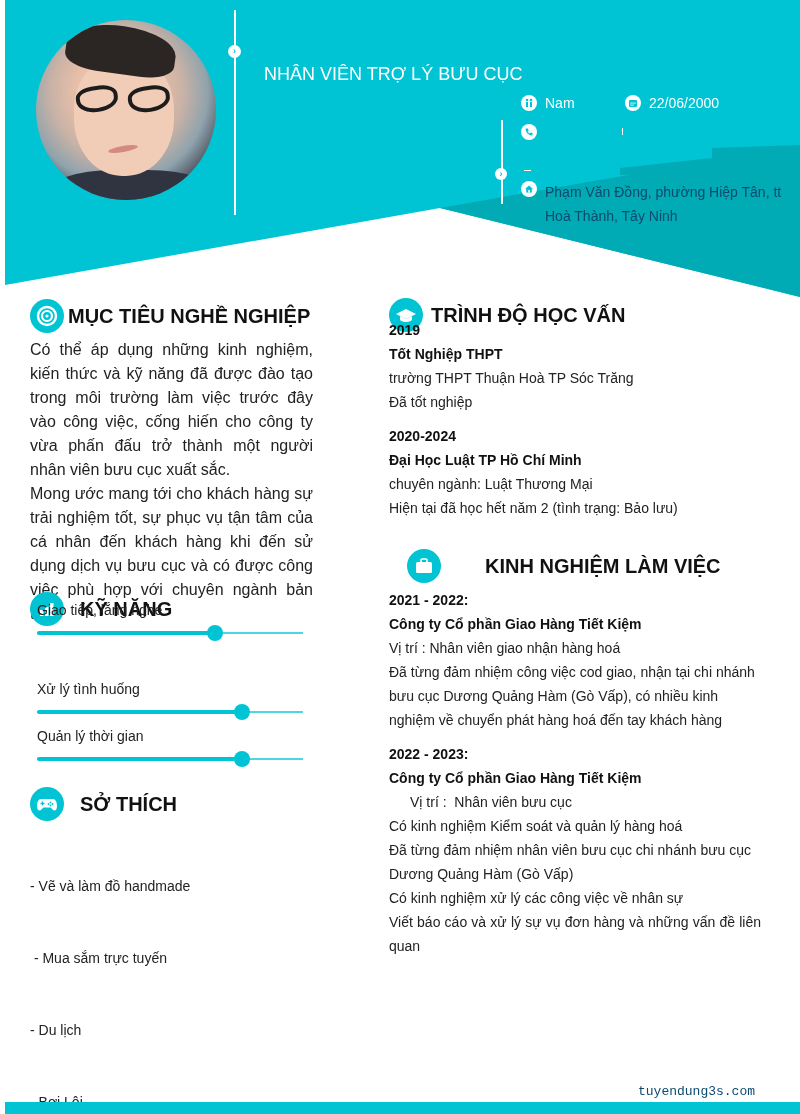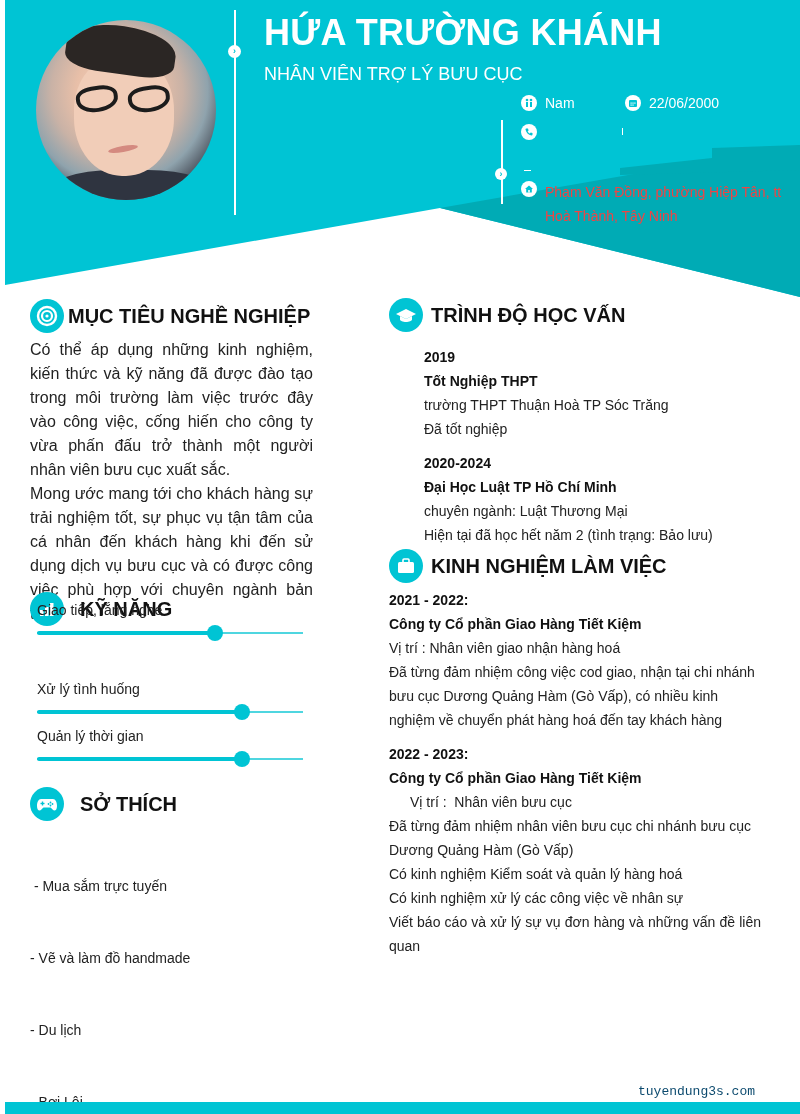--- a/index.html
+++ b/index.html
@@ -36,21 +36,21 @@
     .job-title {
       position: absolute; left: 264px; top: 64px; color: #ffffff;
       font-size: 18px; font-weight: normal;
     }
 
     .info { position: absolute; color: #ffffff; font-size: 14px; display: flex; align-items: center; }
     .info .ic {
       width: 16px; height: 16px; border-radius: 50%; background: #ffffff; color: #00c4d4;
       display: inline-flex; align-items: center; justify-content: center; font-size: 10px; margin-right: 8px; flex: none;
     }
-    .addr { position: absolute; left: 545px; top: 180px; width: 240px; color: #ef4444; font-size: 14px; line-height: 24px; }
+    .addr { position: absolute; left: 545px; top: 180px; width: 240px; color: #0c4a6e; font-size: 14px; line-height: 24px; }
 
     
     .sec-head { position: absolute; display: flex; align-items: center; }
     .sec-icon {
       width: 34px; height: 34px; border-radius: 50%; background: #00c4d4;
       display: flex; align-items: center; justify-content: center; flex: none;
     }
     .sec-title { font-size: 20px; font-weight: bold; color: #111; margin-left: 12px; }
     .sec-title.tight { margin-left: 8px; }
 
@@ -91,21 +91,20 @@
     <div class="face"></div>
     <div class="hair"></div>
     <div class="glass l"></div>
     <div class="glass r"></div>
     <div class="mouth"></div>
   </div>
 
   <div class="timeline-line" style="left:234px; top:10px; height:205px;"></div>
   <div class="timeline-dot" style="left:228px; top:45px;">›</div>
 
-  <div class="name">HỨA TRƯỜNG KHÁNH</div>
   <div class="job-title">NHÂN VIÊN TRỢ LÝ BƯU CỤC</div>
 
   <div class="timeline-line" style="left:501px; top:120px; height:84px; width:1.5px;"></div>
   <div class="timeline-dot" style="left:495px; top:168px; width:12px; height:12px; line-height:12px;">›</div>
 
   <div class="info" style="left:521px; top:95px;">
     <span class="ic">
       <svg width="10" height="10" viewBox="0 0 10 10">
           <circle cx="3" cy="2" r="1.3" fill="#00c4d4"></circle>
           <circle cx="7" cy="2" r="1.3" fill="#00c4d4"></circle>
@@ -211,73 +210,73 @@
         <rect x="6.8" y="9.5" width="1.4" height="4" fill="#00c4d4"></rect>
         <circle cx="15.5" cy="10.5" r="0.9" fill="#00c4d4"></circle>
         <circle cx="17.5" cy="12" r="0.9" fill="#00c4d4"></circle>
         <circle cx="15.5" cy="13.5" r="0.9" fill="#00c4d4"></circle>
         <circle cx="13.5" cy="12" r="0.9" fill="#00c4d4"></circle>
       </svg>
   </div>
   <div class="sec-title" style="margin-left:16px;">SỞ THÍCH</div>
 </div>
 <div class="list" style="left:30px; top:826px; white-space:pre;">
+  <div>- Vẽ và làm đồ handmade</div>
   <div> - Mua sắm trực tuyến</div>
-  <div>- Vẽ và làm đồ handmade</div>
   <div>- Du lịch</div>
   <div>- Bơi Lội</div>
 </div>
 
 <div class="sec-head" style="left:389px; top:298px;">
   <div class="sec-icon">
     <svg width="24" height="24" viewBox="0 0 24 24">
         <path d="M12 6 L22 11 L12 16 L2 11 Z" fill="#fff"></path>
         <path d="M6 13 L6 16.5 C6 17.8 9 19 12 19 C15 19 18 17.8 18 16.5 L18 13 L12 16 Z" fill="#fff"></path>
       </svg>
   </div>
   <div class="sec-title tight">TRÌNH ĐỘ HỌC VẤN</div>
 </div>
-<div class="rcol" style="top:345px;margin-left:35px;">
+<div class="rcol" style="top:318px;">
   <div>
     <div class="b">2019</div>
     <div class="b">Tốt Nghiệp THPT</div>
     <div>trường THPT Thuận Hoà TP Sóc Trăng</div>
     <div>Đã tốt nghiệp</div>
   </div>
   <div class="gap"></div>
   <div>
     <div class="b">2020-2024</div>
     <div class="b">Đại Học Luật TP Hồ Chí Minh</div>
     <div>chuyên ngành: Luật Thương Mại</div>
     <div>Hiện tại đã học hết năm 2 (tình trạng: Bảo lưu)</div>
   </div>
 </div>
 
-<div class="sec-head" style="left:389px; top:549px;">
+<div class="sec-head" style="left:407px; top:549px;gap:36px;">
   <div class="sec-icon">
     <svg width="22" height="22" viewBox="0 0 22 22">
         <rect x="3" y="7" width="16" height="11" rx="1.5" fill="#fff"></rect>
         <path d="M8 7 V5 C8 4.4 8.4 4 9 4 H13 C13.6 4 14 4.4 14 5 V7" fill="none" stroke="#fff" stroke-width="1.6"></path>
       </svg>
   </div>
   <div class="sec-title tight">KINH NGHIỆM LÀM VIỆC</div>
 </div>
 <div class="rcol" style="top:588px;">
   <div>
     <div class="b">2021 - 2022:</div>
     <div class="b">Công ty Cổ phần Giao Hàng Tiết Kiệm</div>
     <div>Vị trí : Nhân viên giao nhận hàng hoá</div>
     <div>Đã từng đảm nhiệm công việc cod giao, nhận tại chi nhánh bưu cục Dương Quảng Hàm (Gò Vấp), có nhiều kinh nghiệm về chuyển phát hàng hoá đến tay khách hàng</div>
   </div>
   <div class="gap"></div>
   <div>
     <div class="b">2022 - 2023:</div>
     <div class="b">Công ty Cổ phần Giao Hàng Tiết Kiệm</div>
     <div style="white-space:pre;margin-left:21px;">Vị trí :  Nhân viên bưu cục</div>
+    <div>Có kinh nghiệm Kiểm soát và quản lý hàng hoá</div>
     <div>Đã từng đảm nhiệm nhân viên bưu cục chi nhánh bưu cục Dương Quảng Hàm (Gò Vấp)</div>
-    <div>Có kinh nghiệm Kiểm soát và quản lý hàng hoá</div>
     <div>Có kinh nghiệm xử lý các công việc về nhân sự</div>
     <div style="text-align:justify;">Viết báo cáo và xử lý sự vụ đơn hàng và những vấn đề liên quan</div>
   </div>
 </div>
 
 <div class="watermark">tuyendung3s.com</div>
 <div class="footer-bar"></div>
 
 </body></html>

